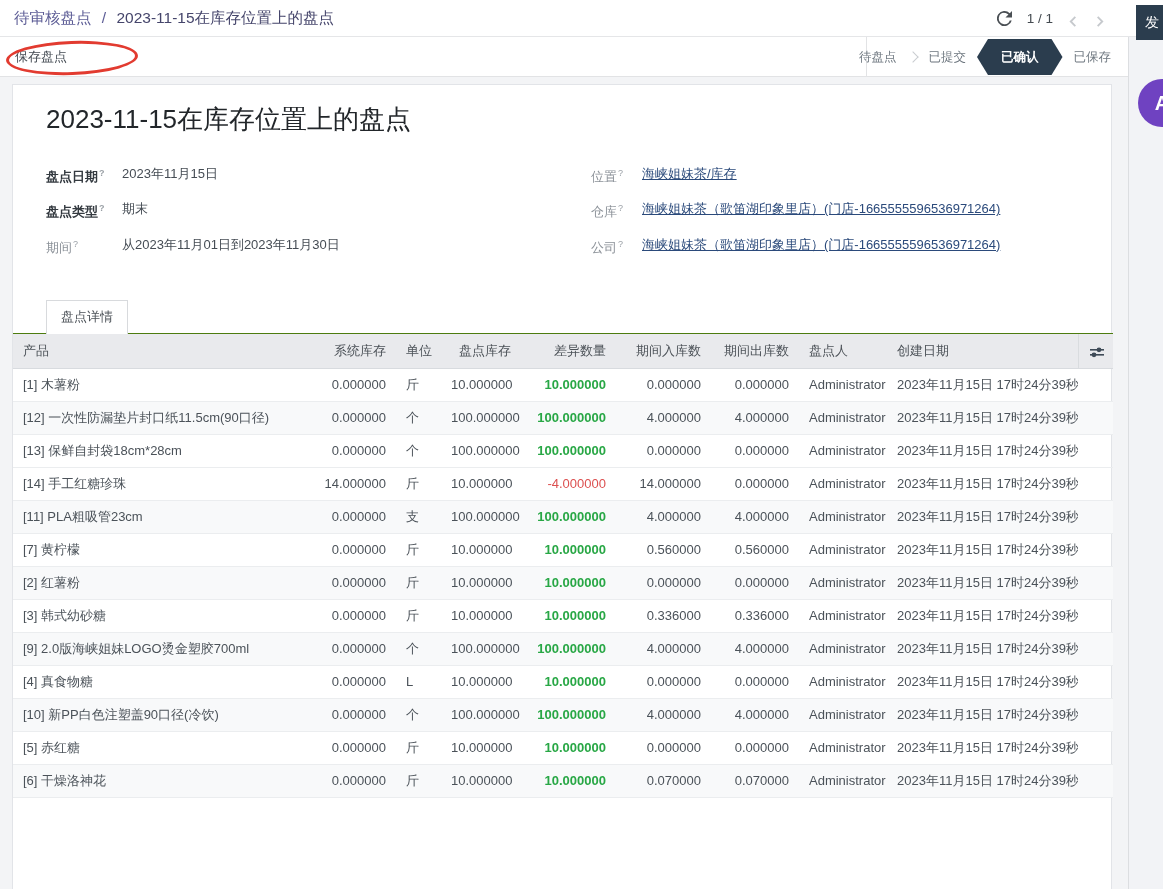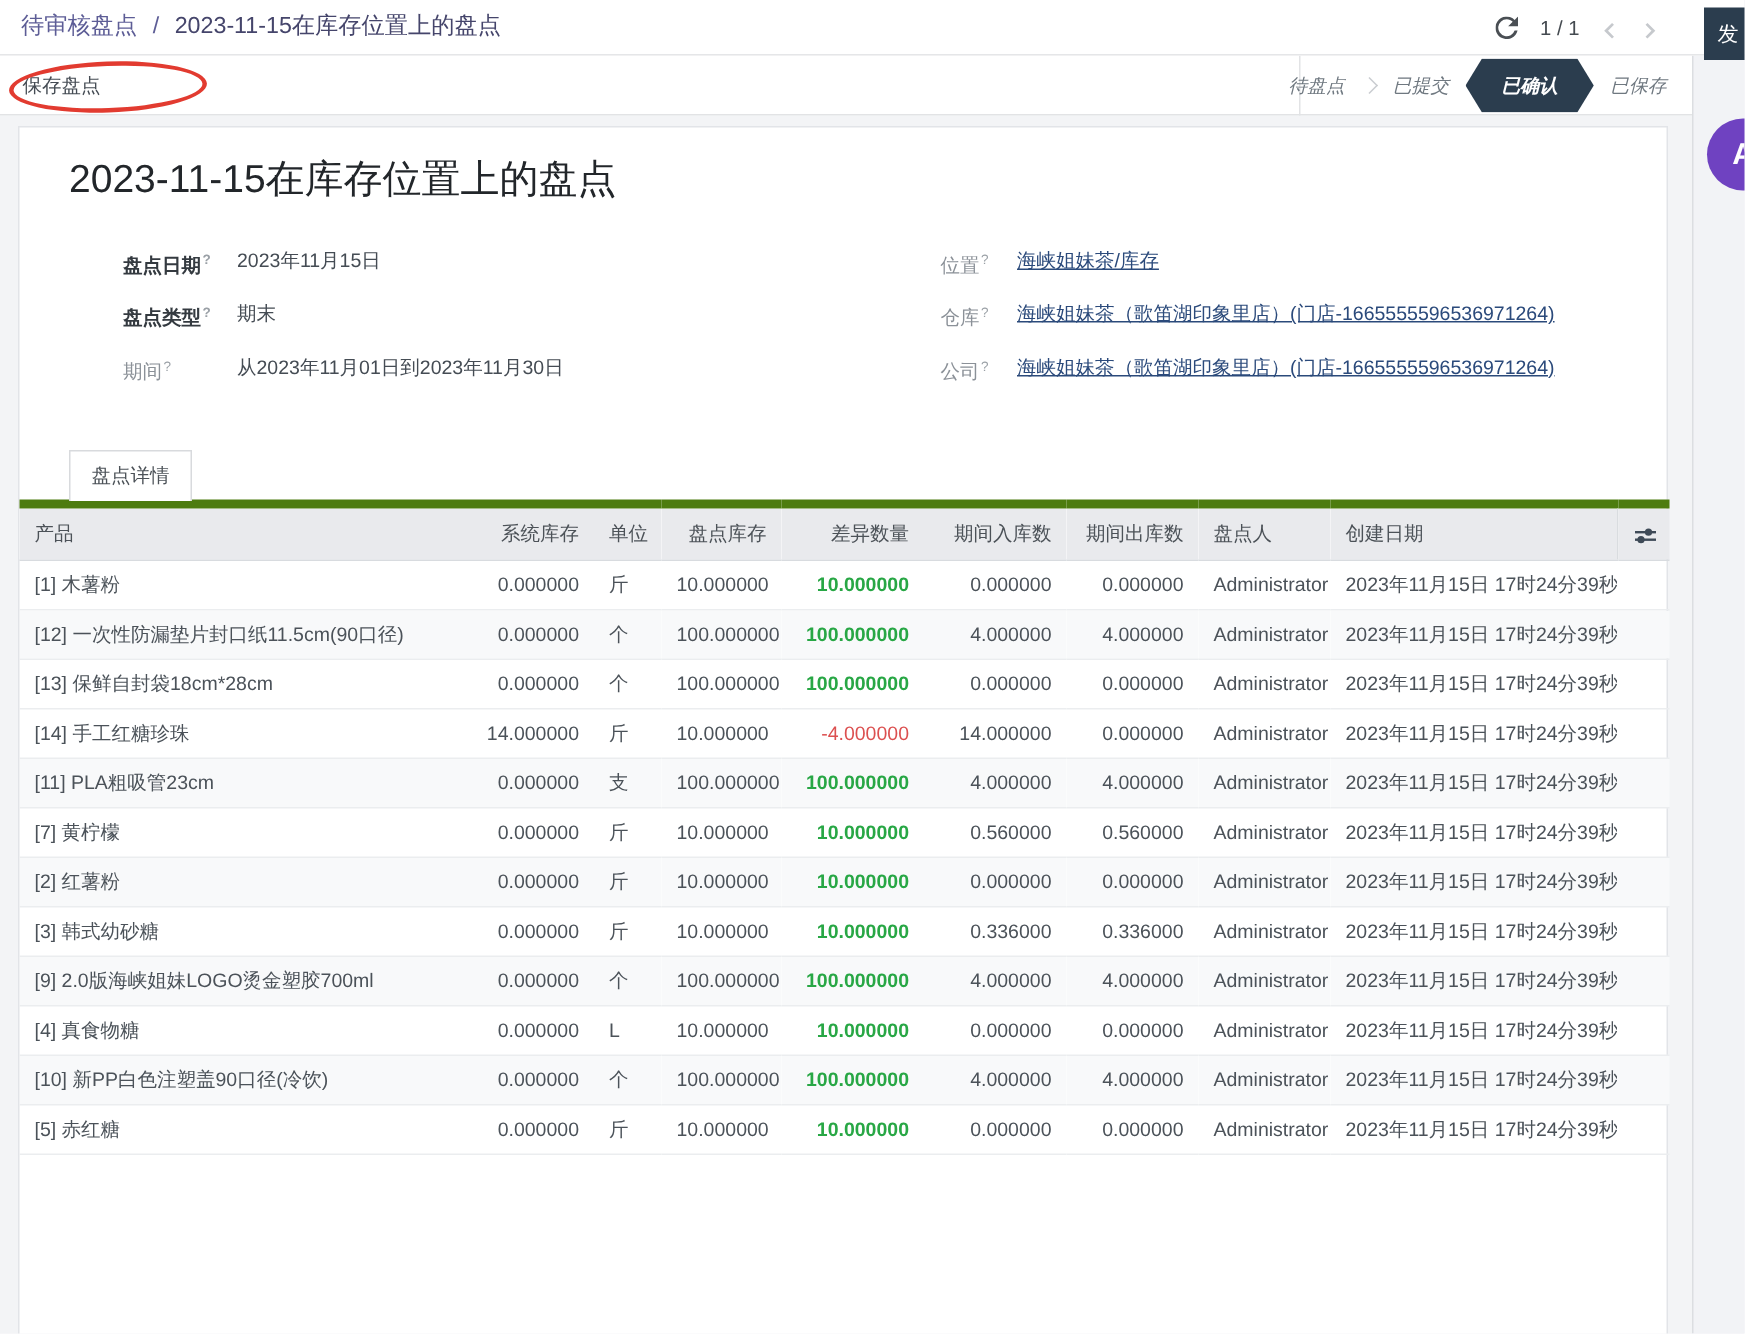--- a/index.html
+++ b/index.html
@@ -22,21 +22,21 @@
   .pager .chev svg { stroke:#c6c9cd; fill:none; stroke-width:2; width:11px; height:11px; }
   .publish-btn { position:absolute; left:1136px; top:5px; width:40px; height:35px;
     background:#2b3d4e; color:#fff; font-size:14px; line-height:35px; padding-left:9px; cursor:pointer; }
 
   
   .action-bar { position:absolute; left:0; top:37px; width:1128px; height:40px;
     background:#fff; border-bottom:1px solid #e2e3e5; z-index:4; }
   .save-btn { position:absolute; left:15px; top:0; line-height:40px; font-size:13px; color:#454c54; cursor:pointer; }
   .statusbar { position:absolute; right:0; top:0; width:262px; height:40px;
     border-left:1px solid #e2e3e5; display:flex; align-items:center; justify-content:flex-end; padding-right:6px; }
-  .sb-step { font-size:12.5px; color:#6f7880; padding:0 11px; line-height:40px; cursor:pointer; white-space:nowrap;font-style:italic; }
+  .sb-step { font-size:12.5px; color:#6f7880; padding:0 11px; line-height:40px; cursor:pointer; white-space:nowrap; }
   .sb-step.active { background:#2b3d4e; color:#fff; font-weight:700; line-height:36px; padding:0 24px;
     clip-path:polygon(0 50%, 11px 0, calc(100% - 11px) 0, 100% 50%, calc(100% - 11px) 100%, 11px 100%); }
   .sb-chev { width:8px; height:8px; border-top:1px solid #c9ccd0; border-right:1px solid #c9ccd0;
     transform:rotate(45deg); margin:0 1px; flex:0 0 auto; }
 
   
   .annotation-ellipse { position:absolute; left:6px; top:41px; width:132px; height:34px;
     border:3px solid #e23b30; border-radius:50%; transform:rotate(-2deg); z-index:20; pointer-events:none; }
 
   
@@ -47,36 +47,36 @@
 
   
   .card { position:absolute; left:12px; top:84px; width:1100px; height:880px;
     background:#fff; border:1px solid #e2e4e8; }
   .sheet-title { margin:17px 33px 0 33px; font-size:26px; font-weight:500; color:#22262a; }
 
   .fields { display:flex; margin:27px 0 0 0; padding:0 33px; }
   .fields .col-left  { width:533px; }
   .fields .col-right { flex:1; padding-left:12px; }
   .f-row { display:flex; margin-bottom:13px; line-height:19px; font-size:13px; }
-  .f-label { color:#8b9198; flex:0 0 auto;margin-left:36px; }
+  .f-label { color:#8b9198; flex:0 0 auto; }
   .col-left  .f-label { width:76px; }
   .col-right .f-label { width:51px; }
   .f-label.bold { color:#343a40; font-weight:700; }
   .f-label sup { color:#9aa0a6; font-size:9px; margin-left:1px; }
   .f-value { color:#454c54; }
   .f-value.link { color:#2b4a7b; cursor:pointer;text-decoration:underline; }
 
   .tab-row { margin-top:29px; padding-left:33px; height:34px; }
   .tab { display:inline-block; padding:7px 14px 8px 14px; border:1px solid #d8dadd; border-bottom:none;
     background:#fff; font-size:13px; color:#4c5258; cursor:pointer; position:relative; top:1px; }
 
   
   table.lines { width:100%; border-collapse:collapse; font-size:13px; table-layout:fixed; }
   table.lines th { background:#e9eaed; color:#4c5258; font-weight:500; padding:8px 10px;
-    border-top:6px solid #4d7c0f; border-bottom:1px solid #d8dbdf; text-align:left; white-space:nowrap;
+    border-top:1px solid #4d7c0f; border-bottom:1px solid #d8dbdf; text-align:left; white-space:nowrap;
     overflow:hidden; cursor:pointer; }
   table.lines th.r { text-align:right; }
   table.lines th.icon-col { border-left:1px solid #d9dcdf; text-align:center; }
   table.lines td { padding:7px 10px; border-bottom:1px solid #ebedef; color:#4b5259; white-space:nowrap; overflow:hidden; }
   table.lines tr.even td { background:#f8f9fa; }
   td.l { text-align:left; } td.r { text-align:right; }
   td.diff.pos { color:#28a745; font-weight:700; }
   td.diff.neg { color:#dc5050; }
   th.c-product, td.product-cell { padding-left:33px; }
   .col-w1{width:283px}.col-w2{width:100px}.col-w3{width:45px}.col-w4{width:80px}.col-w5{width:95px}
@@ -340,16 +340,28 @@
           <td class="r">0.000000</td>
           <td class="l">斤</td>
           <td class="r">10.000000</td>
           <td class="r diff pos">10.000000</td>
           <td class="r">0.000000</td>
           <td class="r">0.000000</td>
           <td class="l">Administrator</td>
           <td class="l">2023年11月15日 17时24分39秒</td>
           <td></td>
         </tr>
+        <tr class="even">
+          <td class="l">[6] 干燥洛神花</td>
+          <td class="r">0.000000</td>
+          <td class="l">斤</td>
+          <td class="r">10.000000</td>
+          <td class="r diff pos">10.000000</td>
+          <td class="r">0.070000</td>
+          <td class="r">0.070000</td>
+          <td class="l">Administrator</td>
+          <td class="l">2023年11月15日 17时24分39秒</td>
+          <td></td>
+        </tr>
       </tbody>
   </table>
 
 </div>
 
 </body></html>

